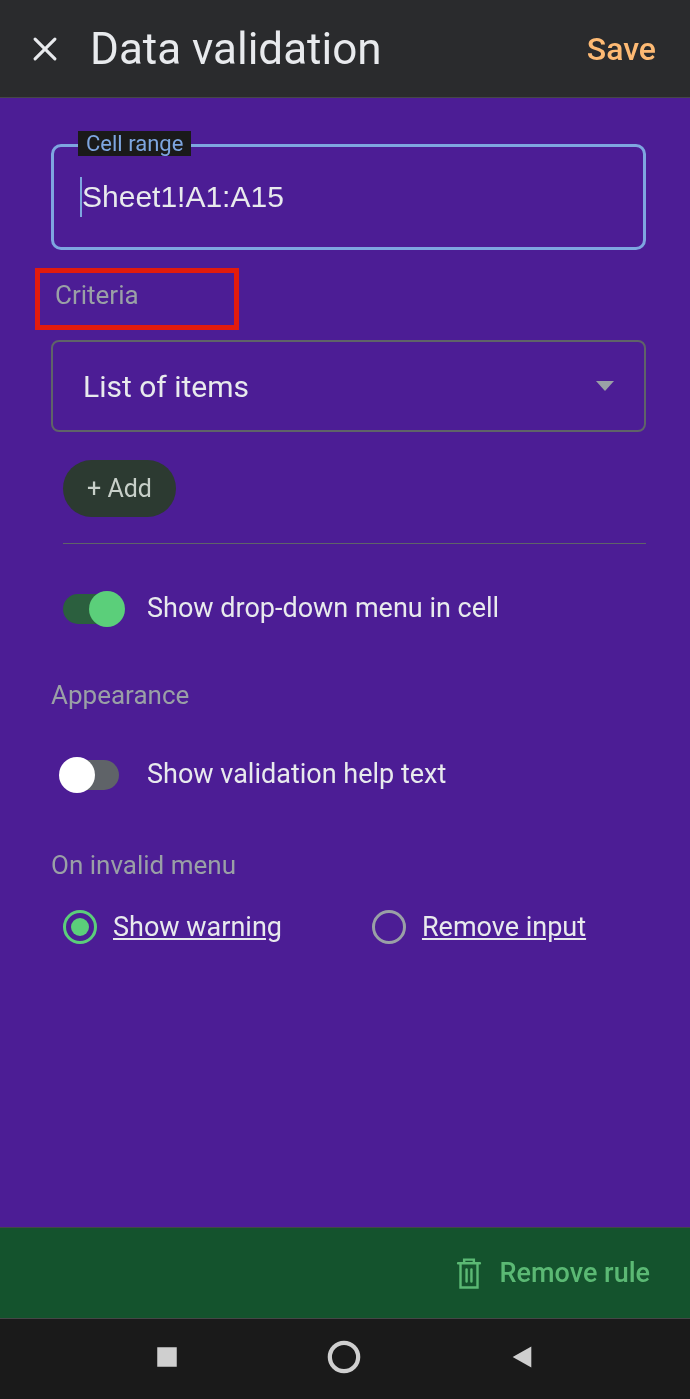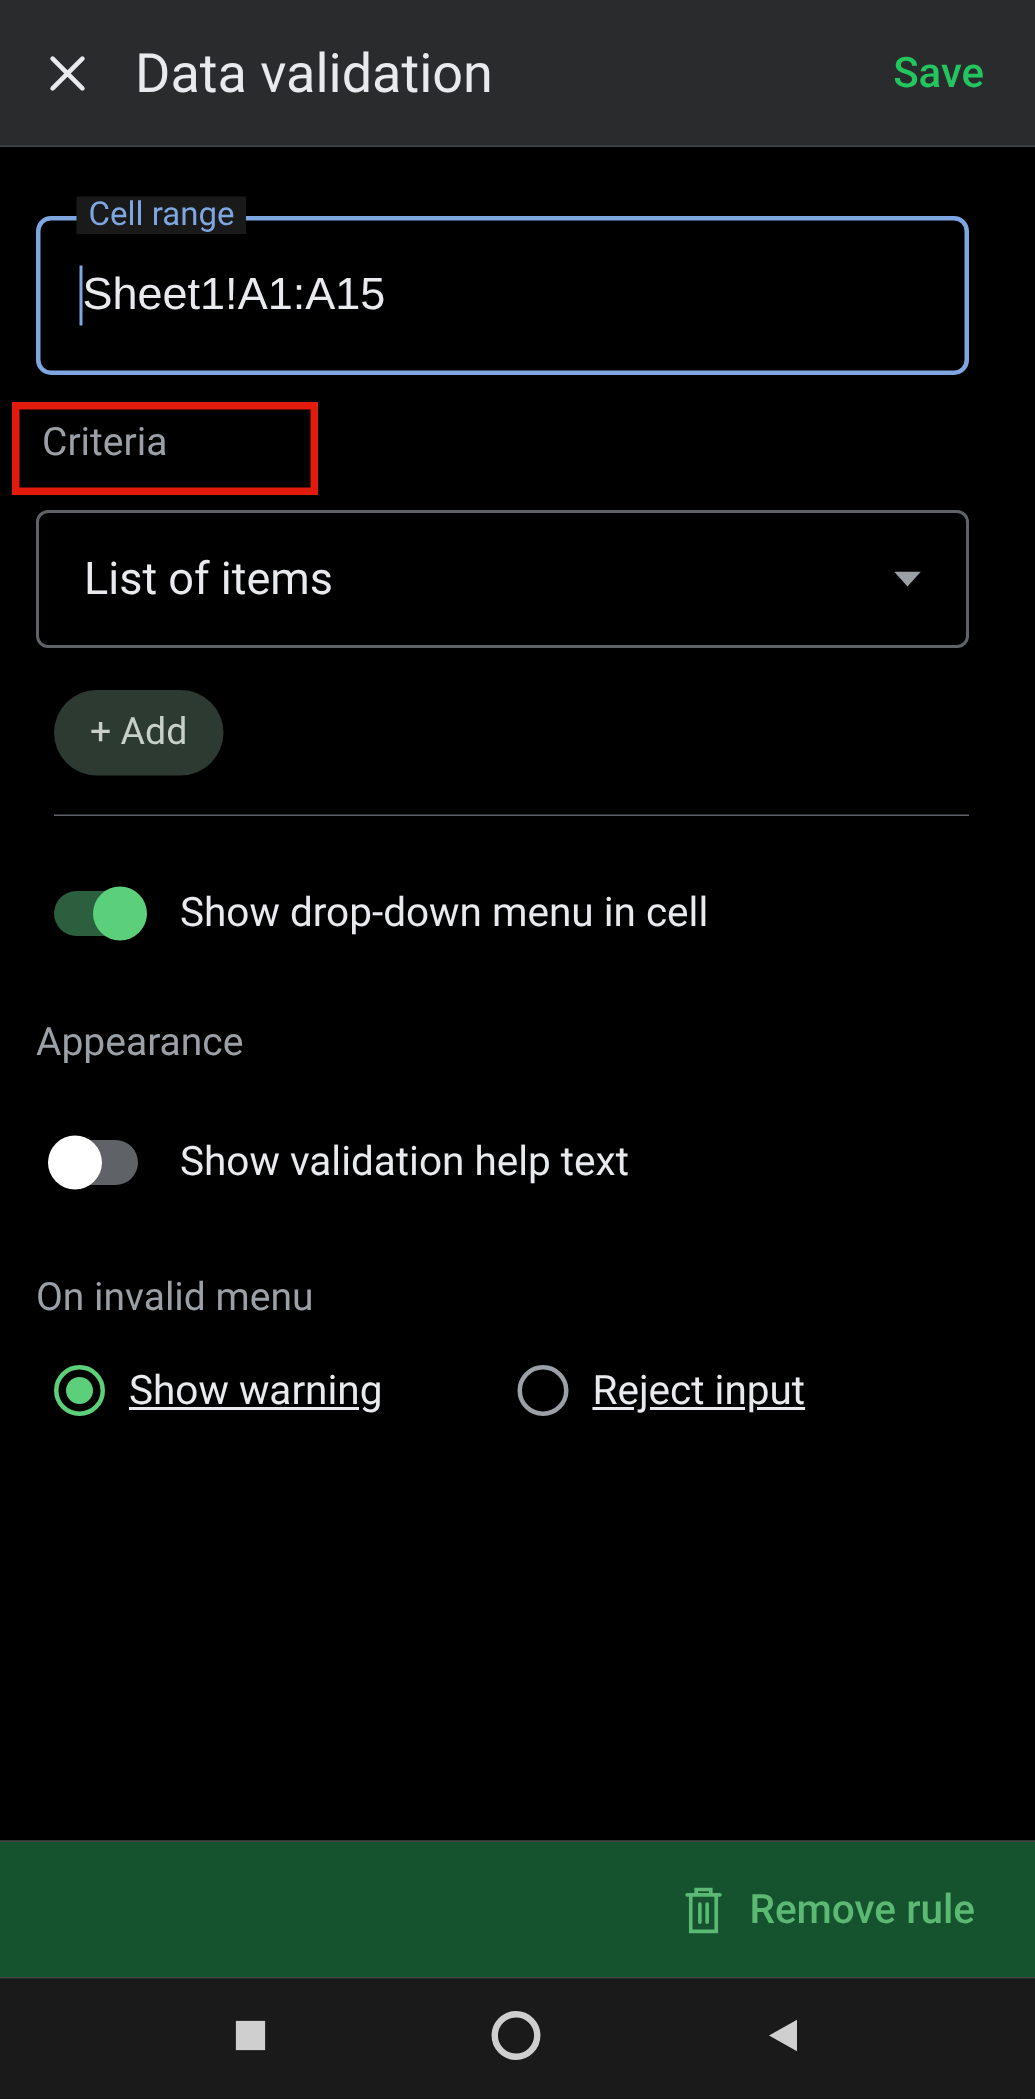--- a/index.html
+++ b/index.html
@@ -20,36 +20,36 @@
     background: #2a2b2d;
     border-bottom: 1px solid #454647;
   }
   .close-btn {
     width: 50px; height: 50px;
     display: flex; align-items: center; justify-content: center;
     cursor: pointer;
   }
   .title {
     flex: 1;
-    font-size: 36px;
+    font-size: 44px;
     font-weight: 400;
     color: #e8eaed;
     margin-left: 20px;
   }
   .save-btn {
-    font-size: 28px;
+    font-size: 32px;
     font-weight: 500;
-    color: #22c55e;
+    color: #fdba74;
     cursor: pointer;
     padding: 8px 14px;
   }
   .content {
     flex: 1;
-    padding: 40px 44px 0 24px;
-    background: #000000;
+    padding: 40px 44px 0 51px;
+    background: #4c1d95;
     overflow-y: auto;
   }
   .field-outline {
     position: relative;
     border: 3px solid #7ea6e0;
     border-radius: 10px;
     height: 106px;
     display: flex;
     align-items: center;
     margin-top: 6px;
@@ -283,21 +283,21 @@
 
     <div class="radio-row">
       <div class="radio selected">
         <div class="radio-circle">
             <div class="radio-dot"></div>
           </div>
         <div class="radio-label">Show warning</div>
       </div>
       <div class="radio">
         <div class="radio-circle"></div>
-        <div class="radio-label">Reject input</div>
+        <div class="radio-label">Remove input</div>
       </div>
     </div>
 
   </div>
 
   <div class="footer">
     <div class="remove-btn">
       <svg width="30" height="34" viewBox="0 0 24 28">
         <path d="M3 6 H21 M8 6 V3 H16 V6 M5 6 V26 H19 V6 M10 11 V21 M14 11 V21" stroke="#5bb974" stroke-width="2" fill="none" stroke-linecap="round"></path>
       </svg>

